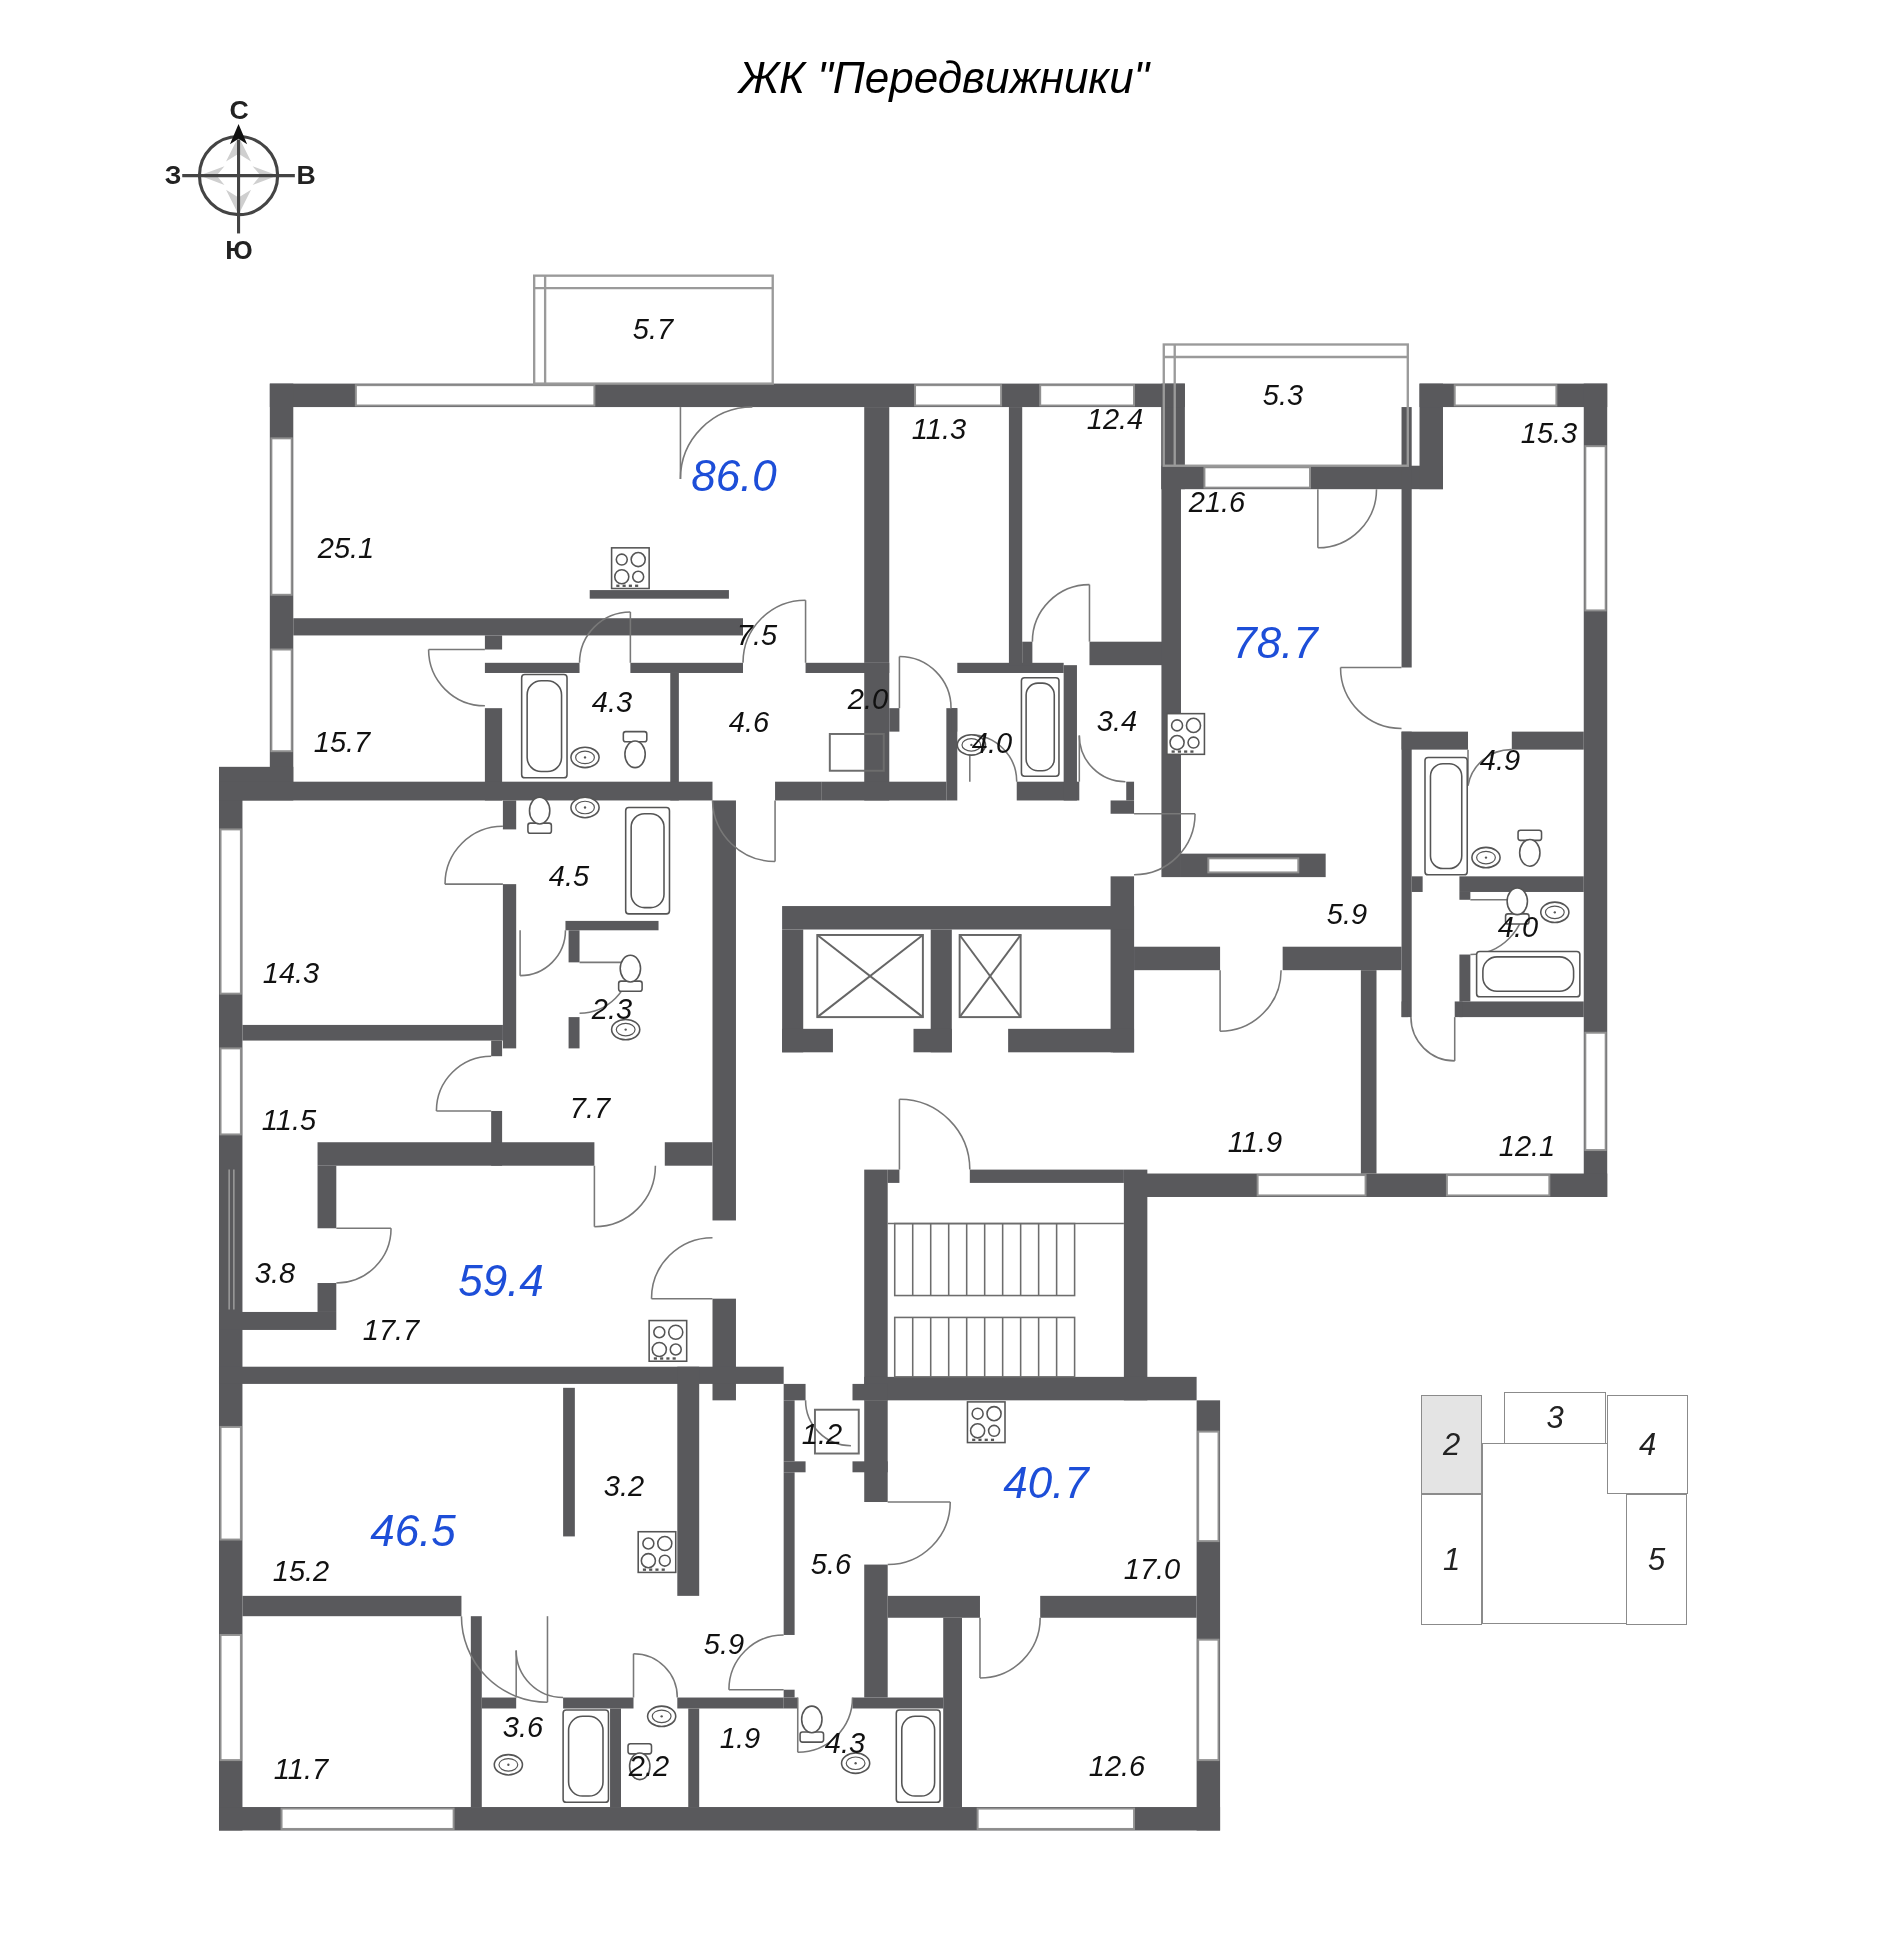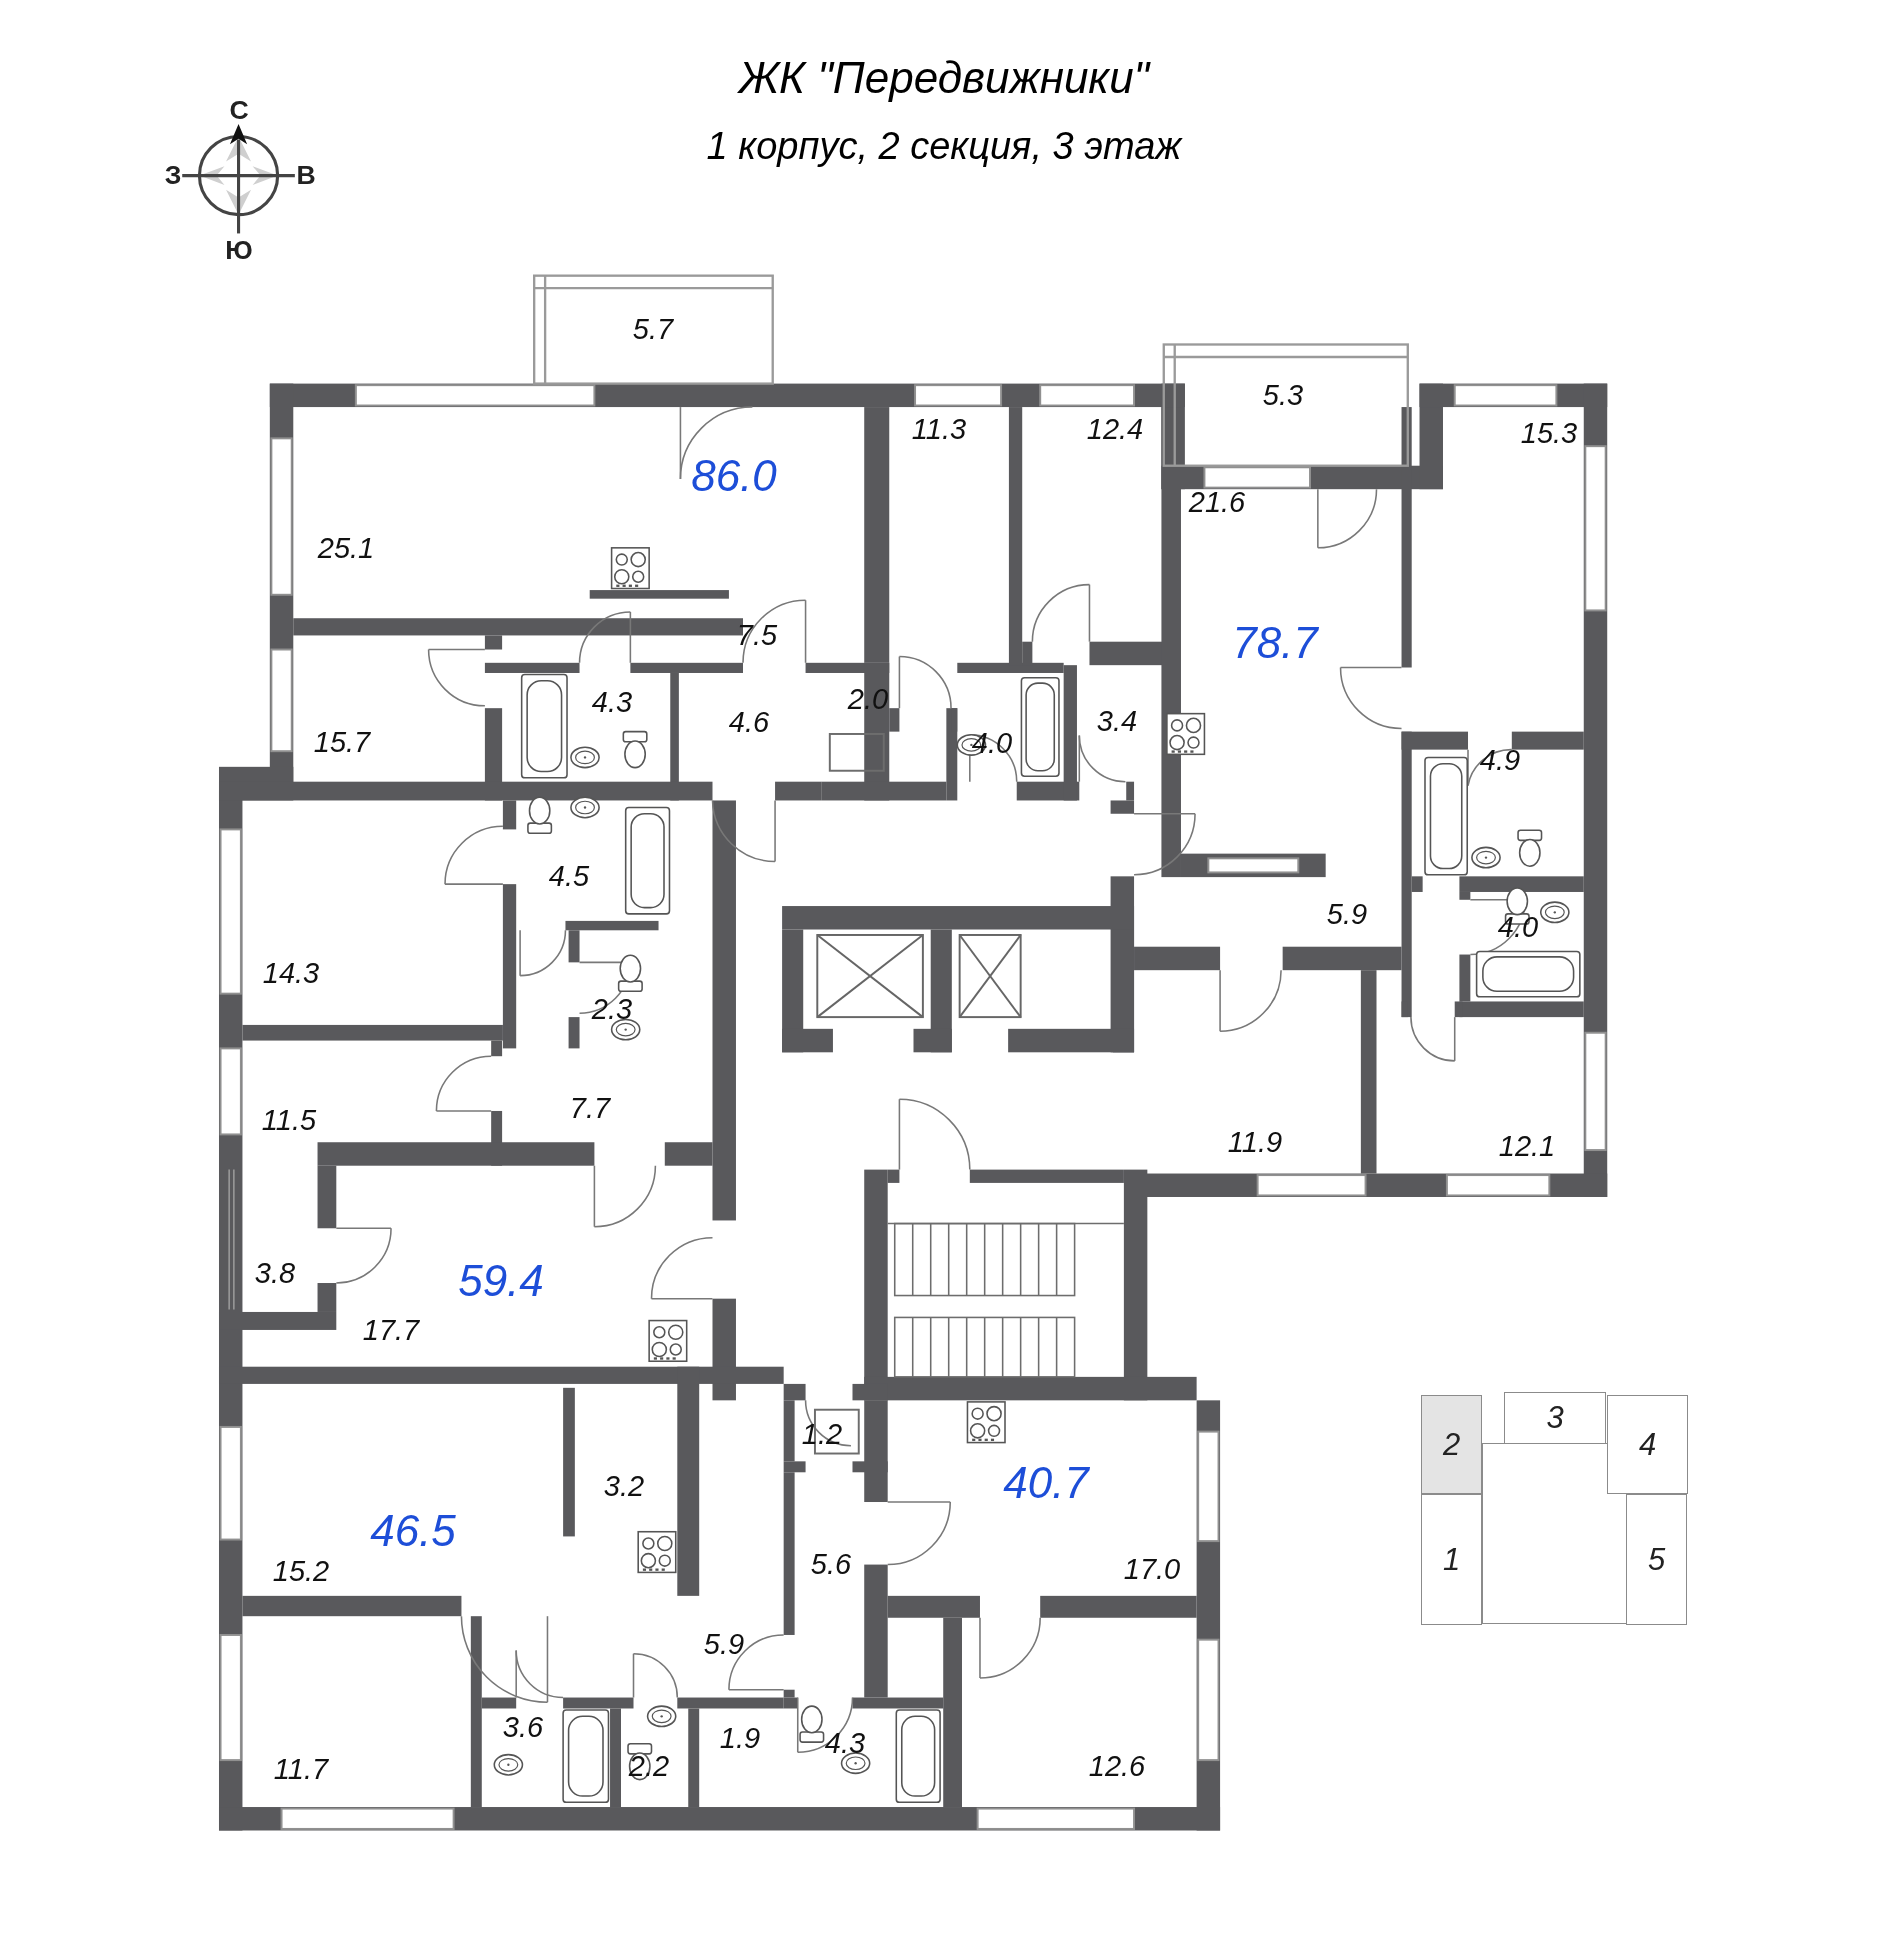--- a/index.html
+++ b/index.html
@@ -18,21 +18,20 @@
       display:flex;align-items:center;justify-content:center;font-style:italic;font-size:31px;color:#222;}
   .scheme-box.hl{background:#e4e4e4;}
   .scheme-void{position:absolute;border:1.6px solid #8b8b8b;box-sizing:border-box;background:#fff;}
 </style>
 </head>
 <body>
 
 <div class="page">
 
   <div class="hdr title">ЖК "Передвижники"</div>
-  <div class="hdr sub">1 корпус, 2 секция, 3 этаж</div>
 
   <div class="cl" style="left:239px;top:110px">С</div>
   <div class="cl" style="left:306px;top:175px">В</div>
   <div class="cl" style="left:239px;top:250px">Ю</div>
   <div class="cl" style="left:173px;top:175px">З</div>
 
   <svg class="plan-svg" viewBox="0 0 2414 2500" xmlns="http://www.w3.org/2000/svg">
     <defs>
       <g id="stv">
         <rect x="0" y="0" width="48" height="52" fill="#fff" stroke="#555" stroke-width="2"></rect>
@@ -369,21 +368,21 @@
   <div class="rl" style="left:653px;top:329px">5.7</div>
   <div class="rl" style="left:346px;top:548px">25.1</div>
   <div class="rl" style="left:342px;top:742px">15.7</div>
   <div class="rl" style="left:612px;top:702px">4.3</div>
   <div class="rl" style="left:757px;top:635px">7.5</div>
   <div class="rl" style="left:749px;top:722px">4.6</div>
   <div class="rl" style="left:868px;top:699px">2.0</div>
   <div class="rl" style="left:992px;top:743px">4.0</div>
   <div class="rl" style="left:1117px;top:721px">3.4</div>
   <div class="rl" style="left:939px;top:429px">11.3</div>
-  <div class="rl" style="left:1115px;top:429px">12.4</div>
+  <div class="rl" style="left:1115px;top:419px">12.4</div>
   <div class="rl" style="left:1283px;top:395px">5.3</div>
   <div class="rl" style="left:1217px;top:502px">21.6</div>
   <div class="rl" style="left:1549px;top:433px">15.3</div>
   <div class="rl" style="left:1500px;top:760px">4.9</div>
   <div class="rl" style="left:1518px;top:927px">4.0</div>
   <div class="rl" style="left:1347px;top:914px">5.9</div>
   <div class="rl" style="left:291px;top:973px">14.3</div>
   <div class="rl" style="left:569px;top:876px">4.5</div>
   <div class="rl" style="left:612px;top:1009px">2.3</div>
   <div class="rl" style="left:590px;top:1108px">7.7</div>

